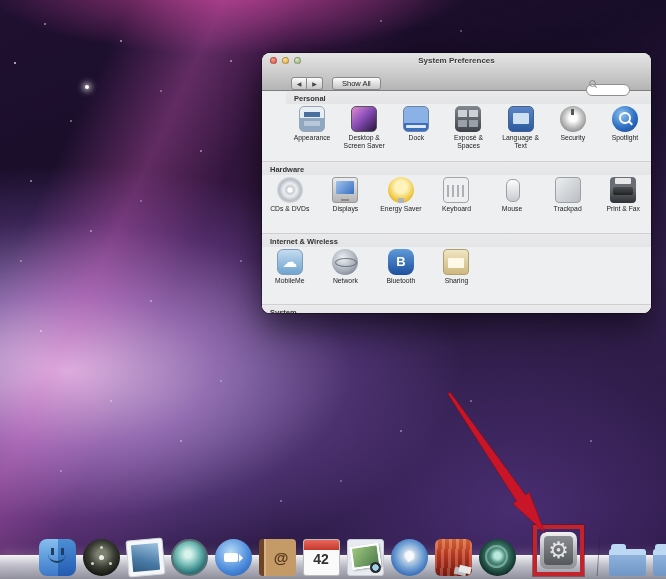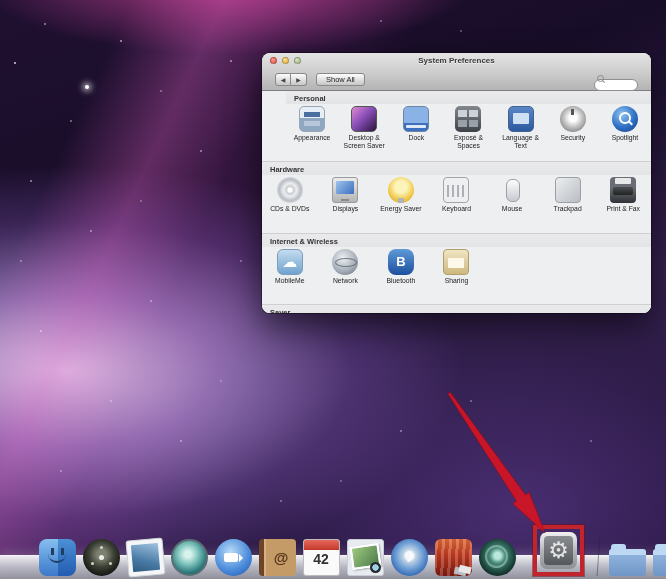--- a/index.html
+++ b/index.html
@@ -31,21 +31,21 @@
     box-shadow:0 14px 34px rgba(0,0,0,.55),0 0 0 1px rgba(0,0,0,.35);background:#ededee;}
   .chrome{background:linear-gradient(180deg,#e4e4e4 0%,#cecece 50%,#b4b4b4 100%);border-bottom:1px solid #7e7e7e;}
   .tl-row{position:relative;height:15px;}
   .lights{position:absolute;left:8px;top:4px;display:flex;gap:5px;}
   .light{width:7px;height:7px;border-radius:50%;border:1px solid rgba(0,0,0,.25);box-sizing:border-box;}
   .l-close{background:radial-gradient(circle at 35% 30%,#ff9a90,#dd4f44);}
   .l-min{background:radial-gradient(circle at 35% 30%,#ffe19a,#e2ad3a);}
   .l-zoom{background:radial-gradient(circle at 35% 30%,#d8e6c2,#9fb77e);}
   .win-title{text-align:center;font-size:8px;font-weight:bold;color:#3a3a3a;line-height:15px;
     text-shadow:0 1px 0 rgba(255,255,255,.6);}
-  .toolbar{display:flex;align-items:center;height:22px;padding:0 13px;}
+  .toolbar{display:flex;align-items:flex-end;height:22px;padding:0 21px;margin-left:8px;}
   .navbtns{display:flex;}
   .navbtn{width:16px;height:13px;font-size:6px;line-height:13px;text-align:center;color:#444;
     background:linear-gradient(180deg,#fdfdfd,#c6c6c6);border:1px solid #898989;box-sizing:border-box;}
   .navbtn.back{border-radius:3px 0 0 3px;}
   .navbtn.fwd{border-radius:0 3px 3px 0;border-left:none;}
   .showall{margin-left:9px;height:13px;padding:0 9px;font-size:7.5px;line-height:12px;color:#222;
     background:linear-gradient(180deg,#fdfdfd,#c6c6c6);border:1px solid #898989;border-radius:3px;
     font-family:"Liberation Sans",sans-serif;}
   .searchwrap{margin-left:auto;position:relative;width:44px;height:12px;}
   .searchwrap input{width:100%;height:100%;box-sizing:border-box;border:1px solid #8f8f8f;border-radius:7px;
@@ -278,21 +278,21 @@
               <div class="pi pi-bluetooth"></div>
               <div class="pref-label">Bluetooth</div>
             </div>
             <div class="pref">
               <div class="pi pi-sharing"></div>
               <div class="pref-label">Sharing</div>
             </div>
           </div>
         </div>
         <div class="section">
-          <div class="sec-label">Saver</div>
+          <div class="sec-label">System</div>
           <div class="sec-row">
             <div class="pref">
               <div class="pi pi-accounts"></div>
               <div class="pref-label">Accounts</div>
             </div>
             <div class="pref">
               <div class="pi pi-datetime"></div>
               <div class="pref-label">Date &amp; Time</div>
             </div>
             <div class="pref">

